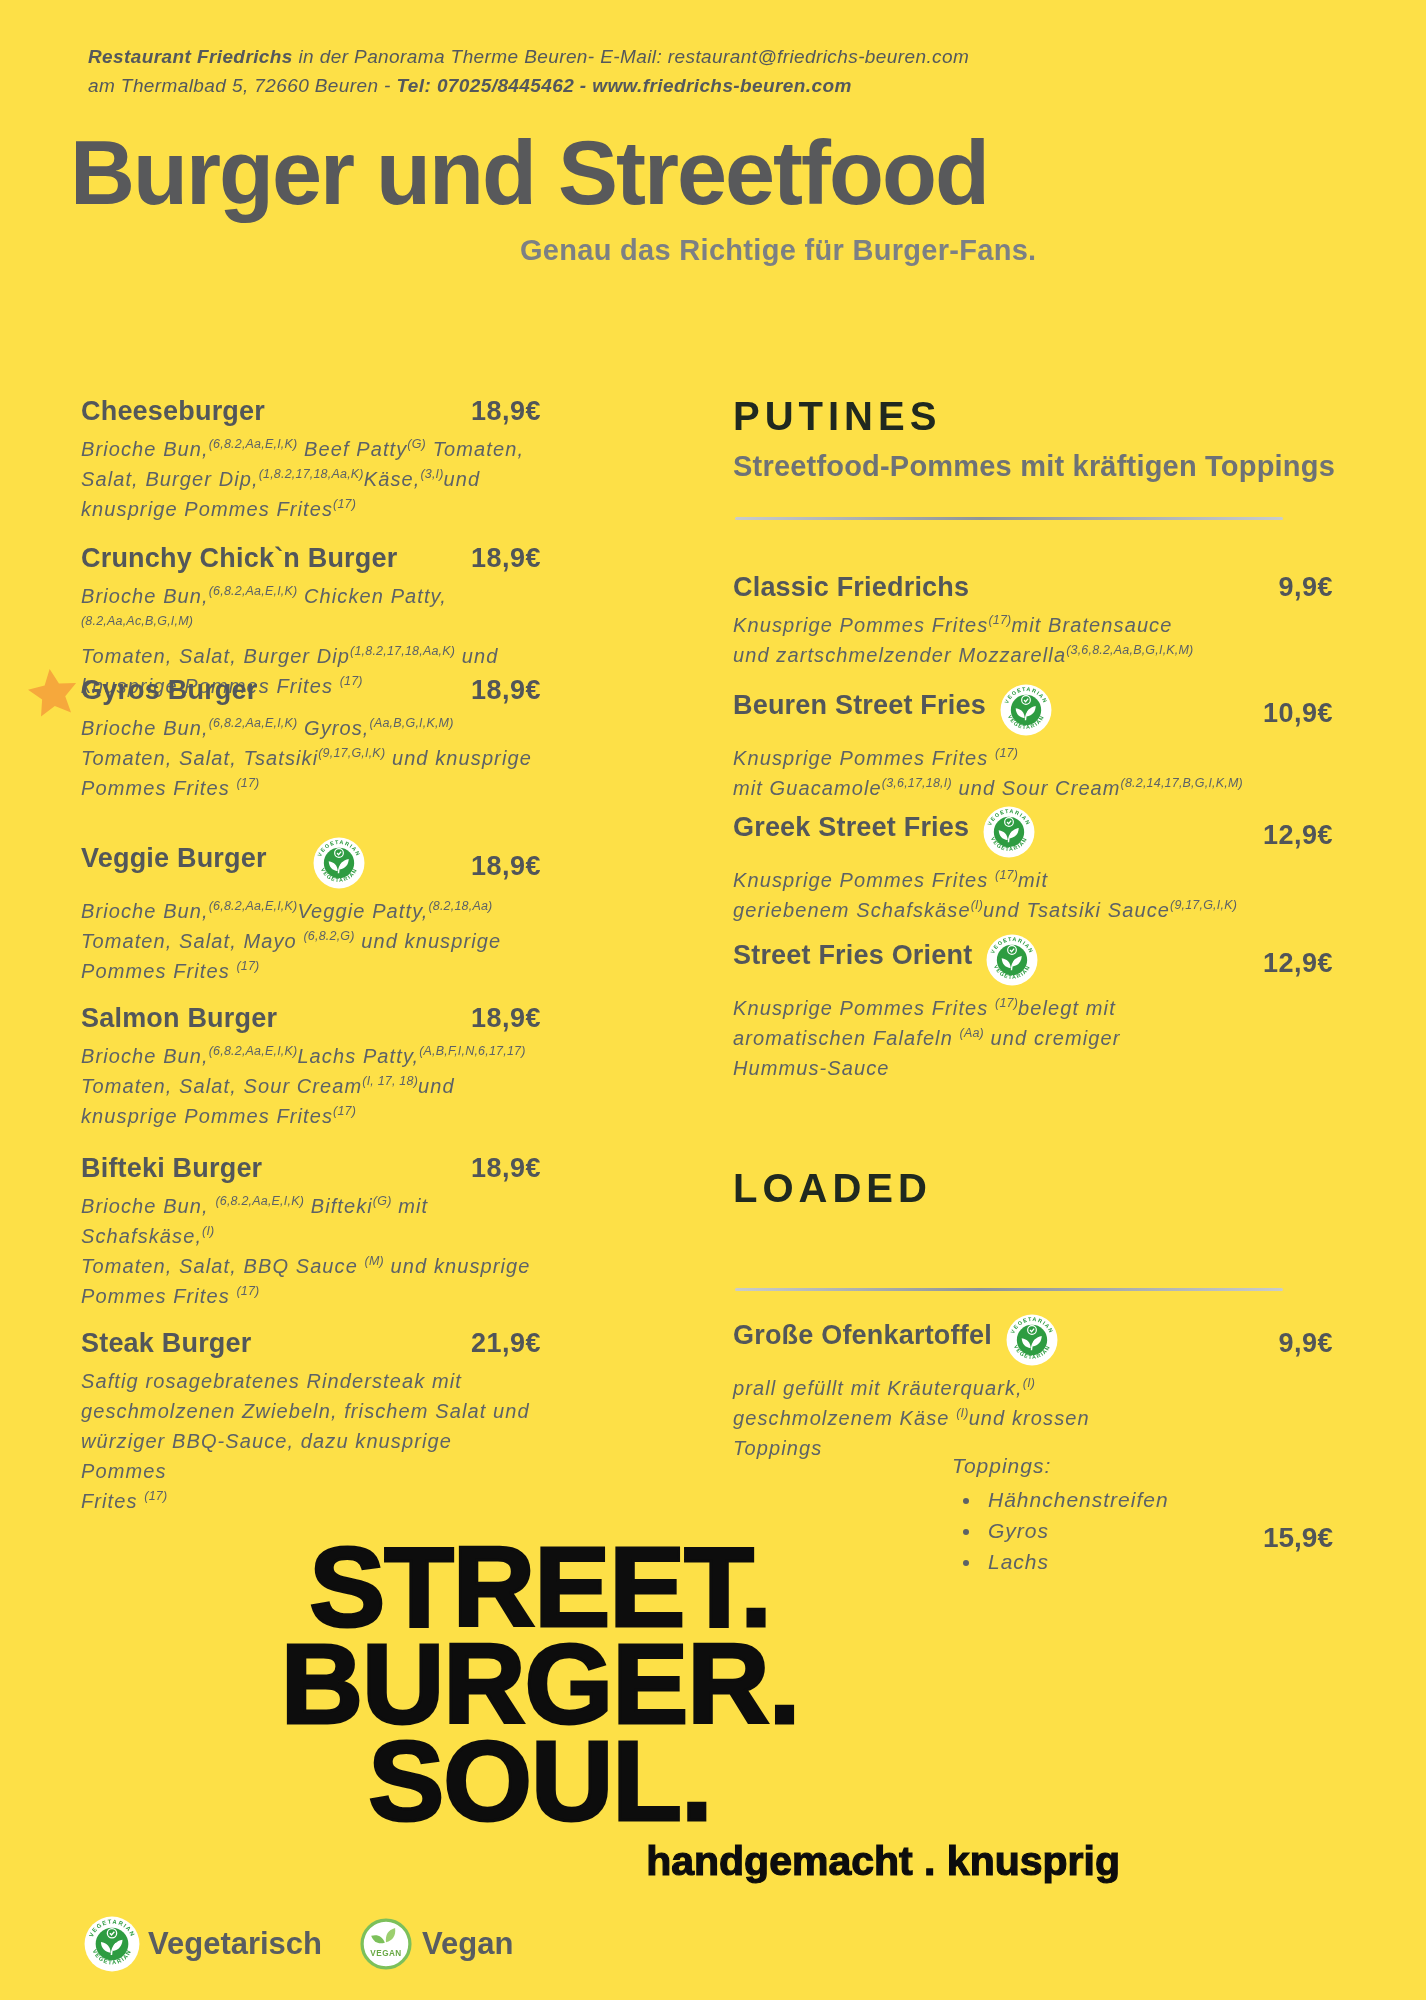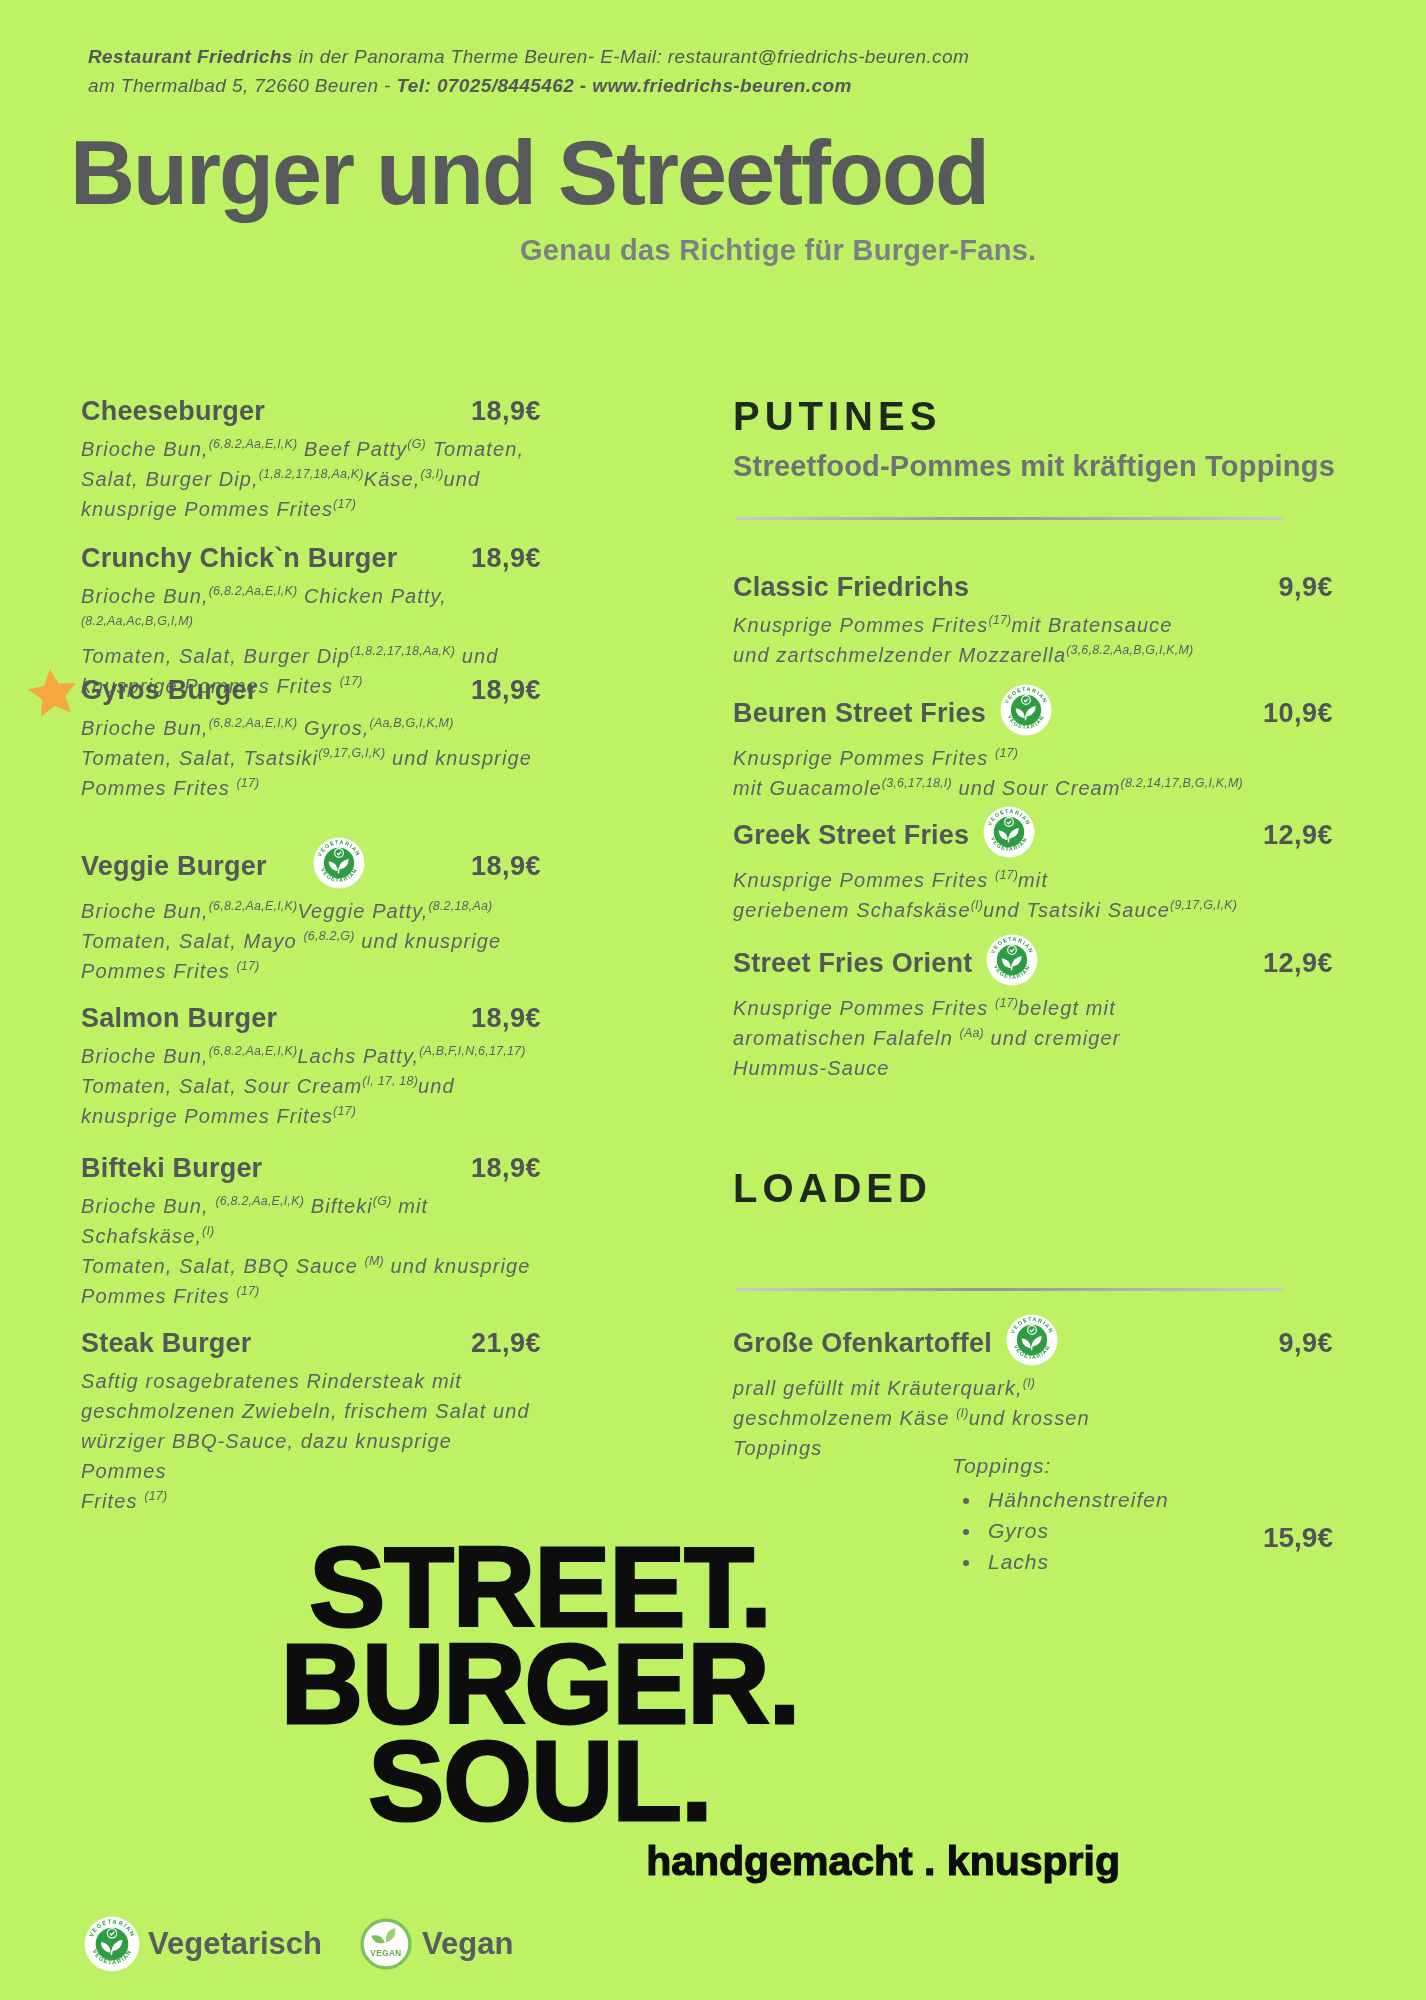--- a/index.html
+++ b/index.html
@@ -1,35 +1,35 @@
 <!DOCTYPE html>
 <html><head>
 <meta charset="utf-8">
 <style>
   html,body{margin:0;padding:0;background:#e8e8e8;}
-  #page{position:relative;width:1426px;height:2000px;background:#bef264;margin:0 auto;
+  #page{position:relative;width:1426px;height:2000px;background:#fde047;margin:0 auto;
         font-family:"Liberation Sans",sans-serif;overflow:hidden;}
 
   
   #contact{position:absolute;left:88px;top:42px;color:#54585c;font-size:19px;
            font-style:italic;letter-spacing:.4px;line-height:29px;}
   #contact b{font-weight:bold;}
 
   
   #page-title{position:absolute;left:70px;top:122px;font-size:90px;font-weight:bold;
               color:#58595b;letter-spacing:-2px;white-space:nowrap;}
   #page-subtitle{position:absolute;left:520px;top:234px;font-size:29px;font-weight:bold;
               color:#7c8084;letter-spacing:.3px;white-space:nowrap;}
 
   
   .item{position:absolute;}
   .item.left{left:81px;width:460px;}
   .item.right{left:733px;width:600px;}
   .head{display:flex;justify-content:space-between;align-items:center;}
-  .nm-wrap{display:flex;align-items:center;}
+  .nm-wrap{display:flex;}
   .nm{font-size:27px;font-weight:bold;color:#53575a;letter-spacing:.2px;white-space:nowrap;}
   .price{font-size:27px;font-weight:bold;color:#515559;letter-spacing:.5px;}
   .desc{margin:7px 0 0 0;font-size:20px;font-style:italic;color:#5d6266;
         letter-spacing:1.1px;line-height:30px;}
   .desc sup{font-size:12.5px;letter-spacing:.2px;line-height:0;}
 
   .badge{width:52px;height:52px;display:inline-block;flex:0 0 auto;margin-left:14px;margin-top:-6px;}
   .badge.ml{margin-left:46px;}
   .star{position:absolute;left:-56px;top:-10px;width:56px;height:56px;}
 

